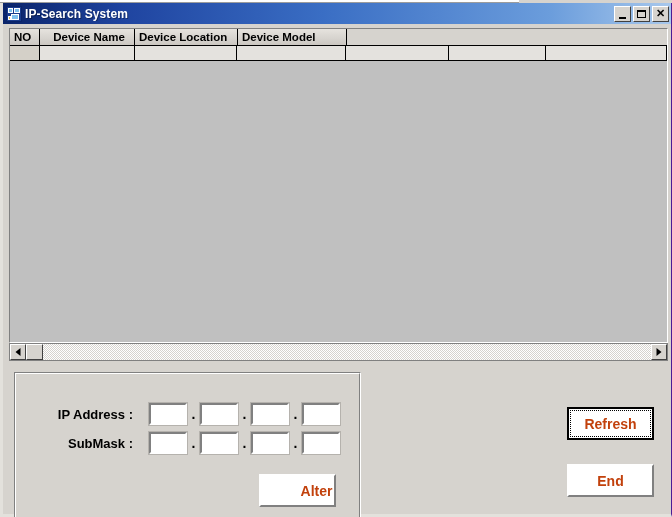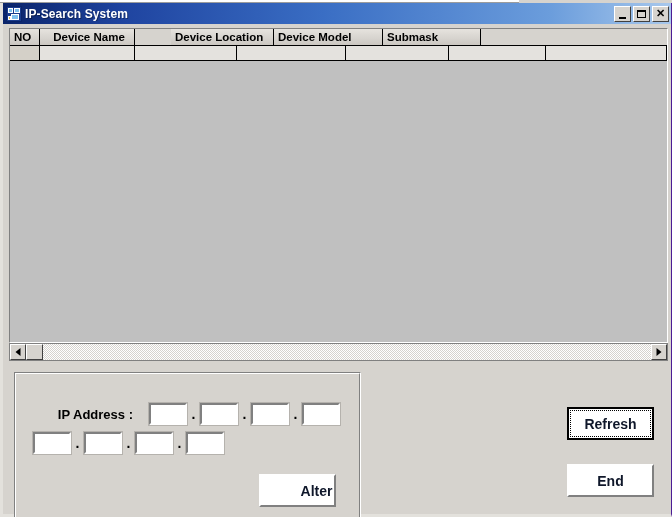--- a/index.html
+++ b/index.html
@@ -290,21 +290,21 @@
   
   .btn {
     background: #d6d3ce;
     border-top: 2px solid #ffffff;
     border-left: 2px solid #ffffff;
     border-right: 2px solid #808080;
     border-bottom: 2px solid #808080;
     box-sizing: border-box;
     font-size: 14px;
     font-weight: bold;
-    color: #0f172a;
+    color: #c2410c;
     font-family: "Liberation Sans", sans-serif;
     display: flex;
     align-items: center;
     justify-content: center;
     position: absolute;
     cursor: default;
   }
   #btn-alter {
     left: 256px; top: 450px;
     width: 77px; height: 33px;
@@ -368,23 +368,22 @@
       <span class="gl">✕</span>
     </div>
   </div>
 
   <div id="client">
 
     <div id="grid-wrap">
       <div id="grid-header">
           <div class="hcell" style="width: 30px;">NO</div>
           <div class="hcell" style="width: 95px; text-align: center;">Device Name</div>
-          <div class="hcell" style="width: 103px; margin-left: 36px;">Device Location</div>
+          <div class="hcell" style="width: 103px;">Device Location</div>
           <div class="hcell" style="width: 109px;">Device Model</div>
-          <div class="hcell" style="width: 98px;">Submask</div>
         </div>
       <div id="grid-row">
           <div class="rcell no" style="width: 30px;"></div>
           <div class="rcell" style="width: 95px;"></div>
           <div class="rcell" style="width: 103px;"></div>
           <div class="rcell" style="width: 109px;"></div>
           <div class="rcell" style="width: 103px;"></div>
           <div class="rcell" style="width: 98px;"></div>
           <div class="rcell" style="width: 121px;"></div>
         </div>
@@ -406,20 +405,21 @@
         <input class="octet" type="text" value="" style="">
         <span class="dot">.</span>
         <input class="octet" type="text" value="" style="">
         <span class="dot">.</span>
         <input class="octet" type="text" value="" style="">
         <span class="dot">.</span>
         <input class="octet" type="text" value="" style="">
       </div>
 
       <div class="form-row" id="row-mask">
+        <div class="flabel">SubMask :</div>
         <input class="octet" type="text" value="" style="">
         <span class="dot">.</span>
         <input class="octet" type="text" value="" style="">
         <span class="dot">.</span>
         <input class="octet" type="text" value="" style="">
         <span class="dot">.</span>
         <input class="octet" type="text" value="" style="">
       </div>
     </div>
 

